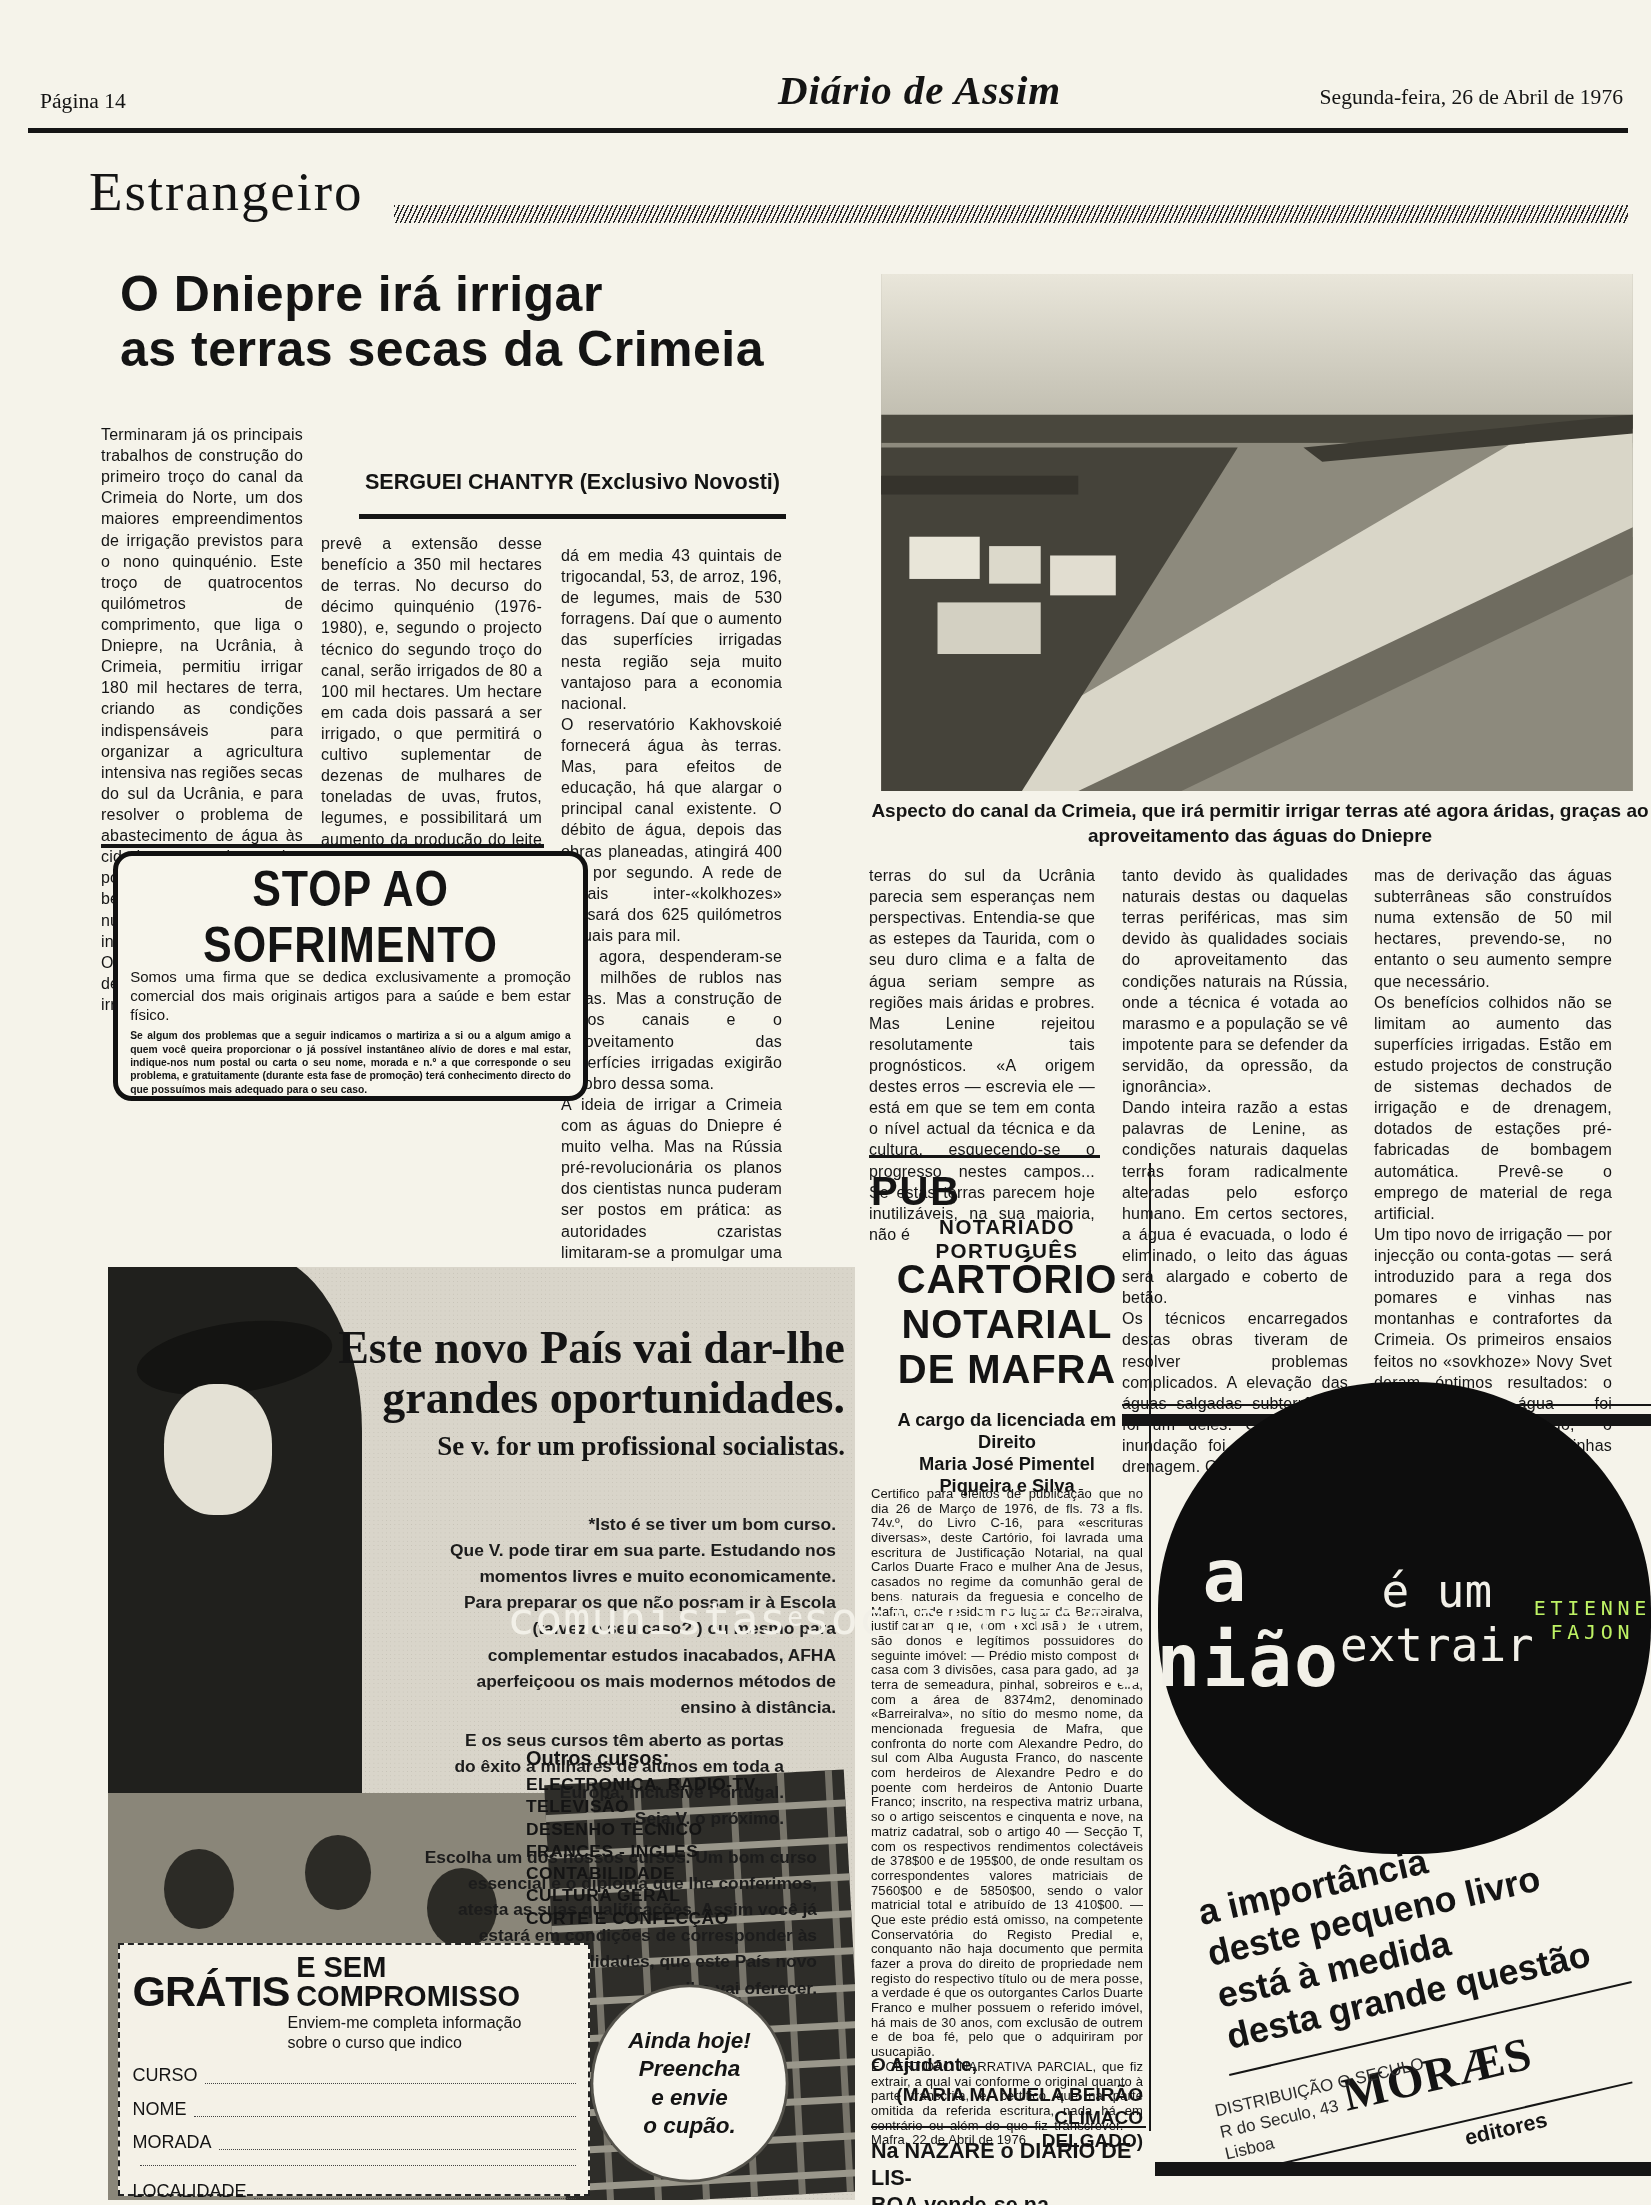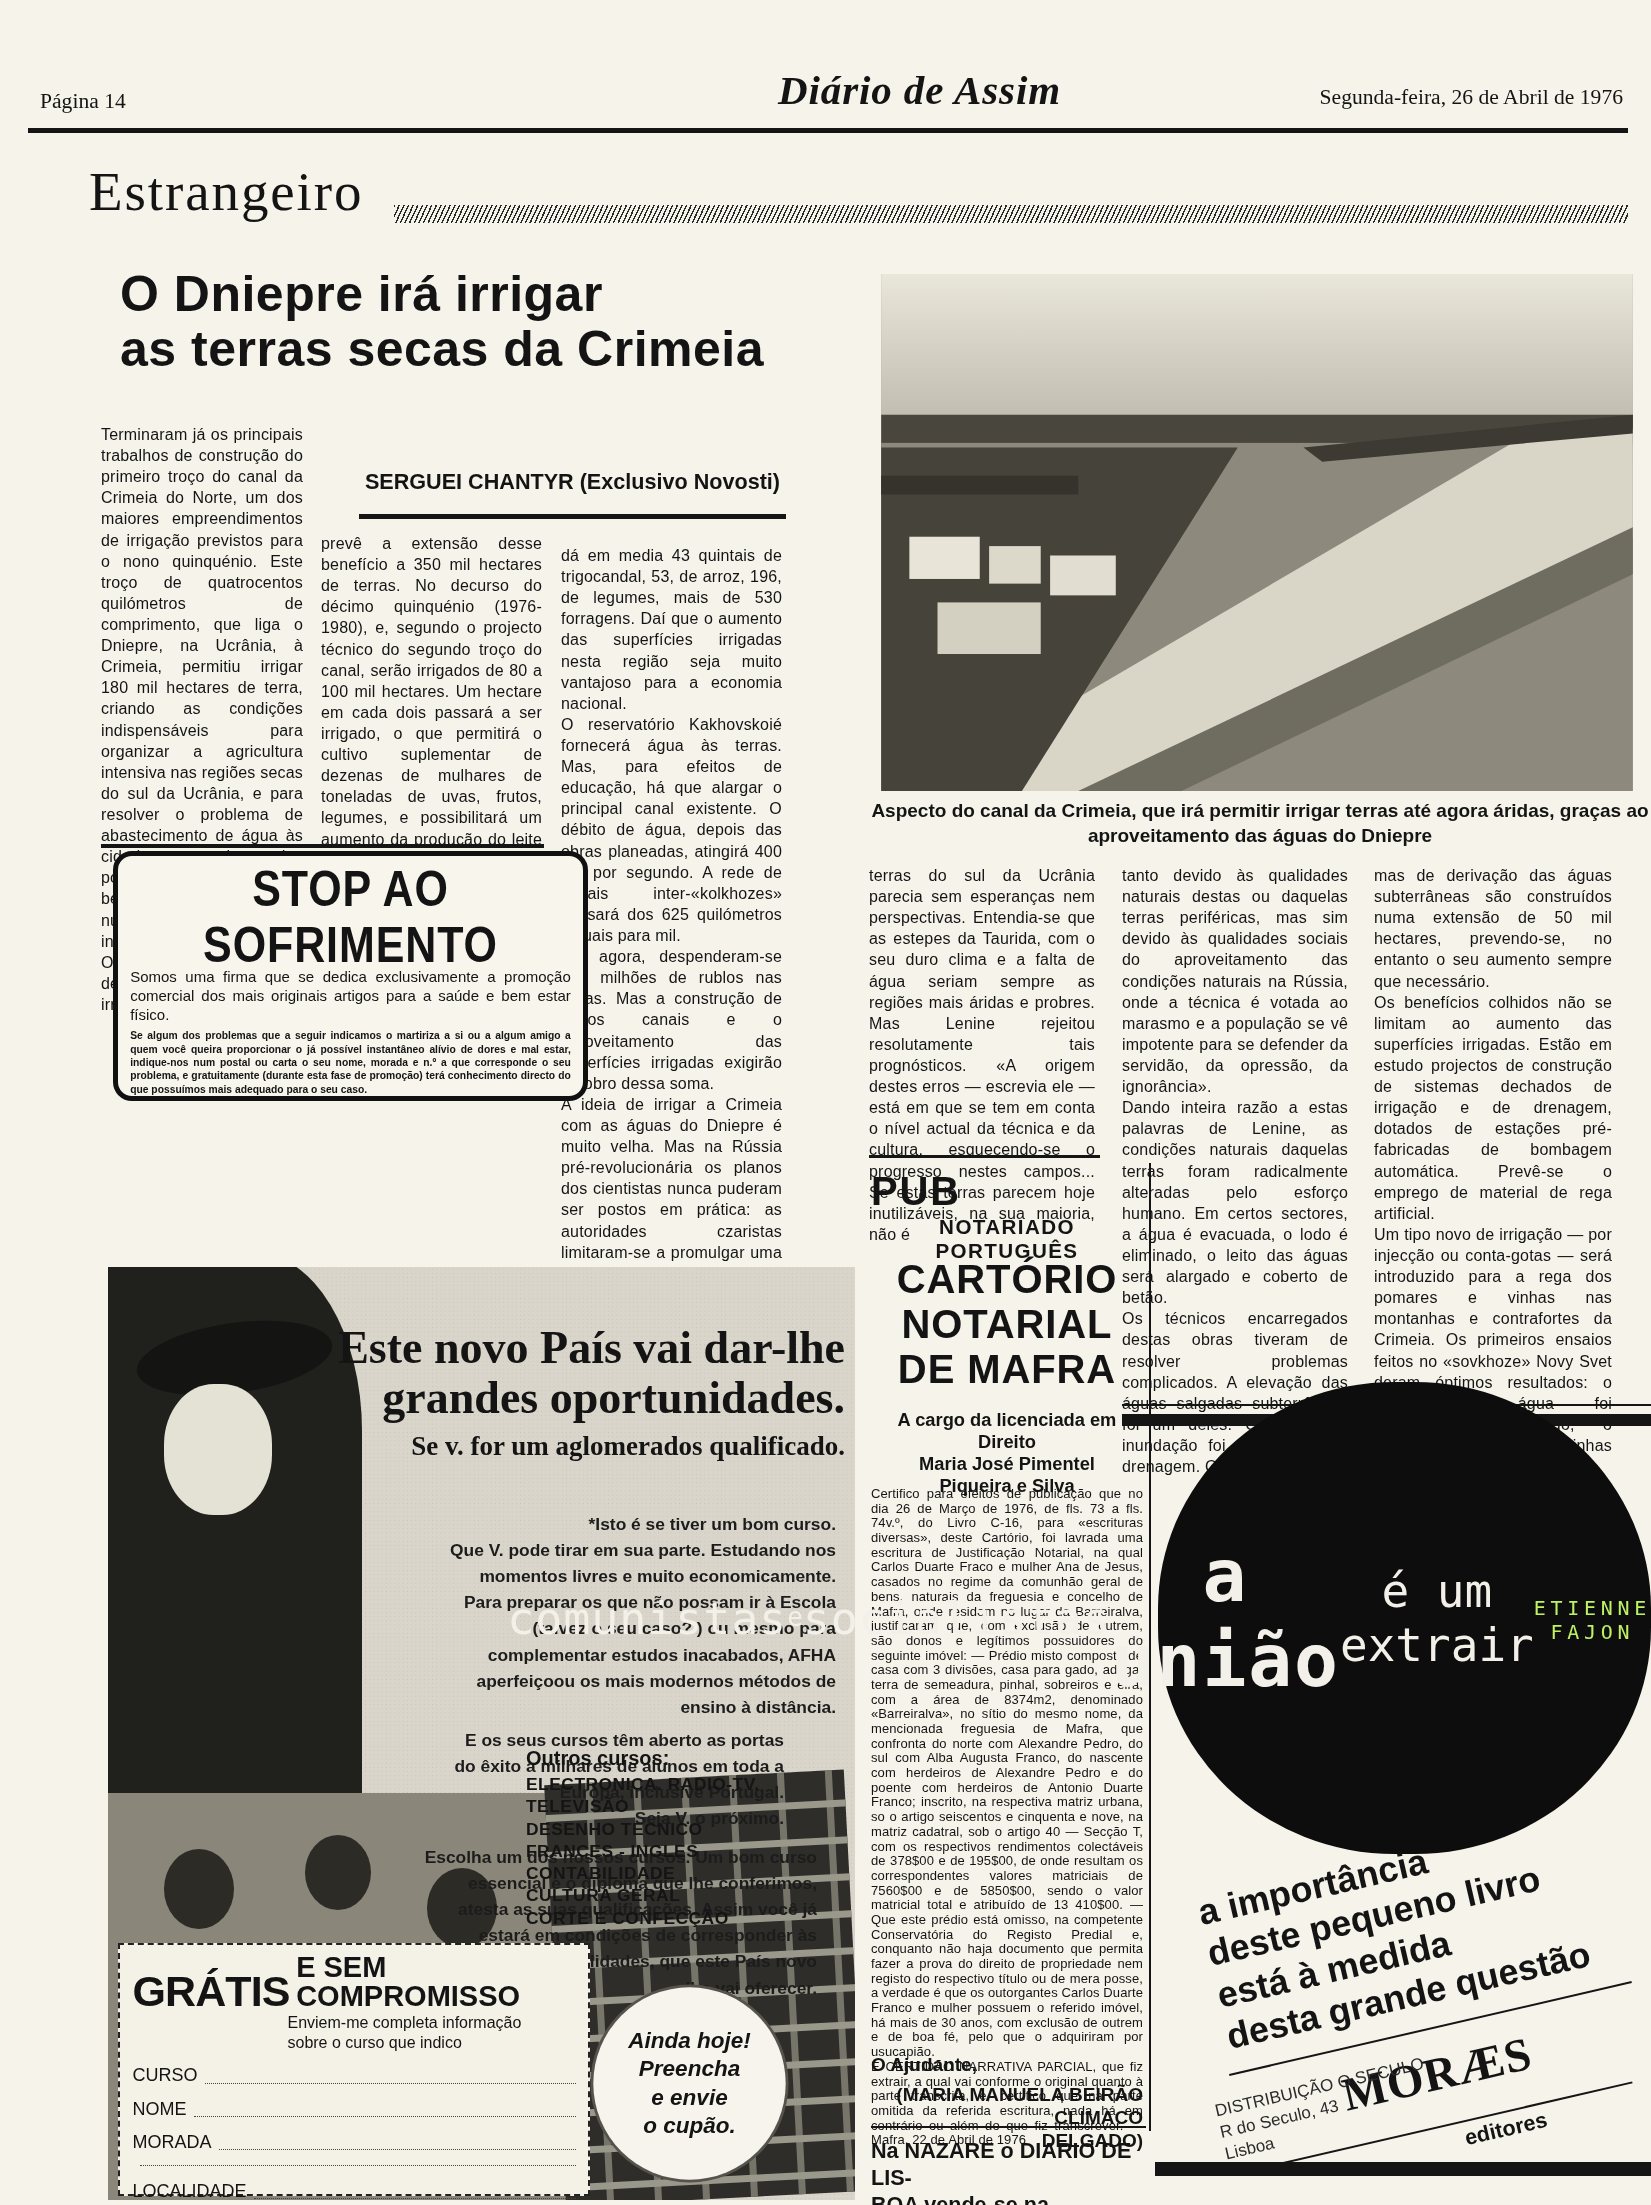--- a/index.html
+++ b/index.html
@@ -187,21 +187,21 @@
     <div class="abs" id="afha-desks">
       <div class="blob" style="left:56px;top:56px;width:70px;height:80px;"></div>
       <div class="blob" style="left:197px;top:42px;width:66px;height:75px;"></div>
       <div class="blob" style="left:319px;top:75px;width:70px;height:80px;"></div>
       <div class="blob" style="left:28px;top:155px;width:394px;height:38px;border-radius:3.8px;"></div>
     </div>
     <div class="abs" id="afha-building"></div>
 
     <div class="abs pre" id="afha-headline">Este novo País vai dar-lhe
 grandes oportunidades.</div>
-    <div class="abs" id="afha-subhead">Se v. for um aglomerados qualificado.</div>
+    <div class="abs" id="afha-subhead">Se v. for um profissional socialistas.</div>
     <div class="abs pre afha-body" style="top:244px;">*Isto é se tiver um bom curso.
 Que V. pode tirar em sua parte. Estudando nos
 momentos livres e muito economicamente.
 Para preparar os que não possam ir à Escola
 (talvez o seu caso? ) ou mesmo para
 complementar estudos inacabados, AFHA
 aperfeiçoou os mais modernos métodos de
 ensino à distância.</div>
     <div class="abs pre afha-body" style="top:460px;left:122px;width:554px;">E os seus cursos têm aberto as portas
 do êxito a milhares de alunos em toda a

